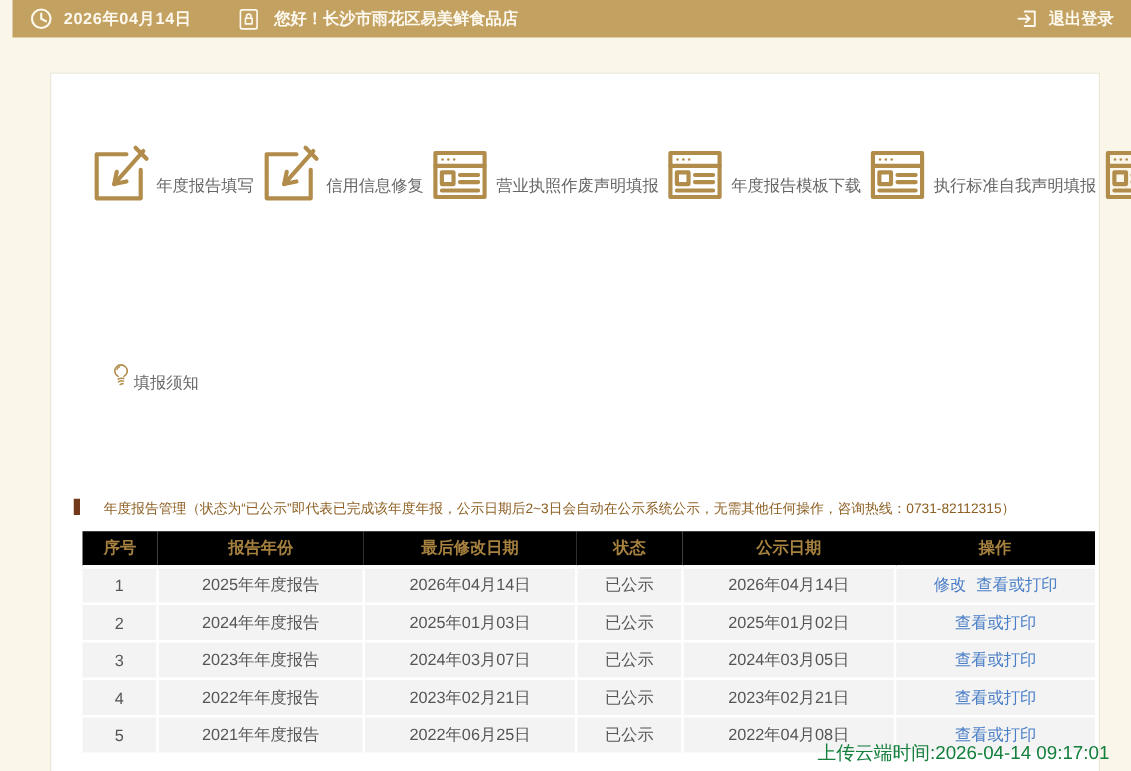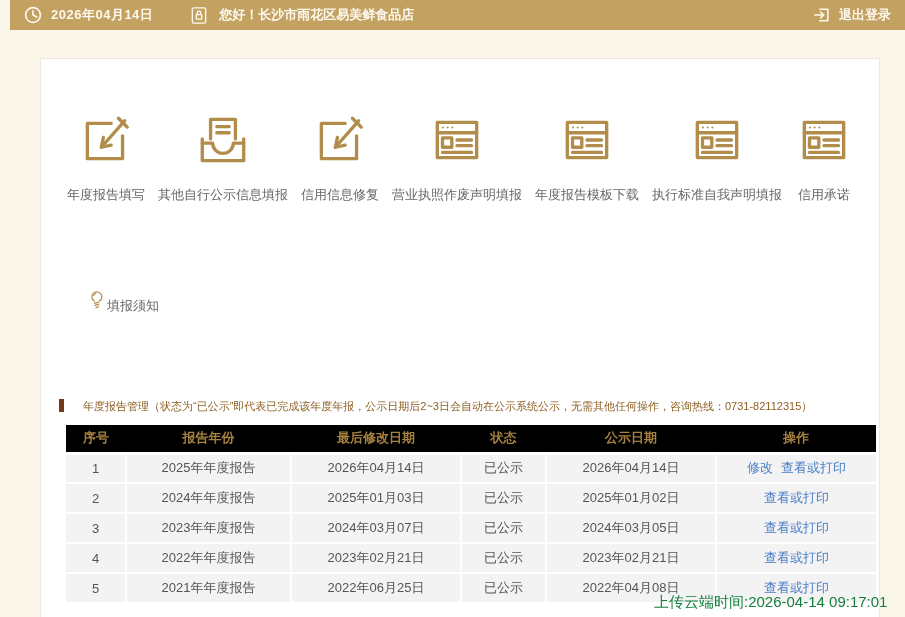--- a/index.html
+++ b/index.html
@@ -30,21 +30,21 @@
     position:absolute; left:40px; top:58px; width:840px; height:600px;
     background:#ffffff; border:1px solid #ece7da;
   }
 
   
   .features {
     position:absolute; top:52px; left:0; right:0;
     display:flex; justify-content:space-between; padding:0 26px;
   }
   .feature {
-    display:flex; flex-direction:column; align-items:center; cursor:pointer;
+    display:flex; flex-direction:row; align-items:center; cursor:pointer;
   }
   .feature svg { width:58px; height:58px; stroke:#b18c4b; fill:none;
     stroke-width:3.2; stroke-linecap:round; stroke-linejoin:round; }
   .feature .flabel { margin-top:17px; font-size:13px; color:#666; white-space:nowrap; }
 
   .notice-item {
     position:absolute; top:208px; left:46px; width:72px;
     display:flex; flex-direction:row; align-items:center; cursor:pointer;
   }
   .notice-item svg { width:62px; height:68px; stroke:#b18c4b; fill:none;
@@ -123,29 +123,20 @@
     <div class="feature">
       <svg viewBox="0 0 56 56">
         <path d="M33 12 H10 V46 H44 V24"></path>
         <path d="M23.5 35 L46 9.5"></path>
         <path d="M23.5 35 l9.5 -2 M23.5 35 l2 -9.5"></path>
         <path d="M40 7 l8.5 8.5"></path>
       </svg>
       <span class="flabel">年度报告填写</span>
     </div>
 
-    <div class="feature">
-      <svg viewBox="0 0 56 56">
-        <path d="M16 27 V8 H40 V27"></path>
-        <path d="M22 15 H34 M22 21 H34"></path>
-        <path d="M8 27 V48 H48 V27"></path>
-        <path d="M8 31 H18 a10 10 0 0 0 20 0 H48"></path>
-      </svg>
-      <span class="flabel">其他自行公示信息填报</span>
-    </div>
 
     <div class="feature">
       <svg viewBox="0 0 56 56">
         <path d="M33 12 H10 V46 H44 V24"></path>
         <path d="M23.5 35 L46 9.5"></path>
         <path d="M23.5 35 l9.5 -2 M23.5 35 l2 -9.5"></path>
         <path d="M40 7 l8.5 8.5"></path>
       </svg>
       <span class="flabel">信用信息修复</span>
     </div>

